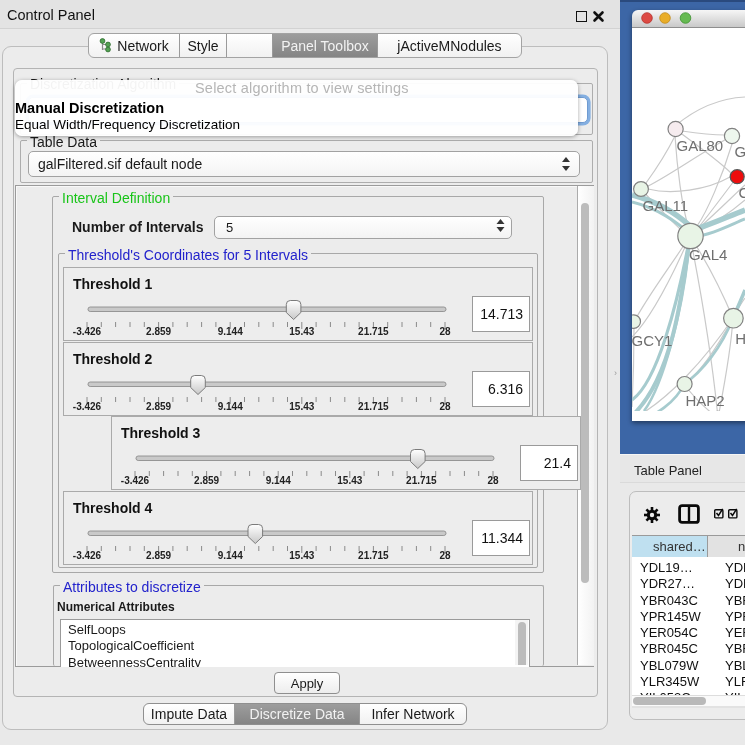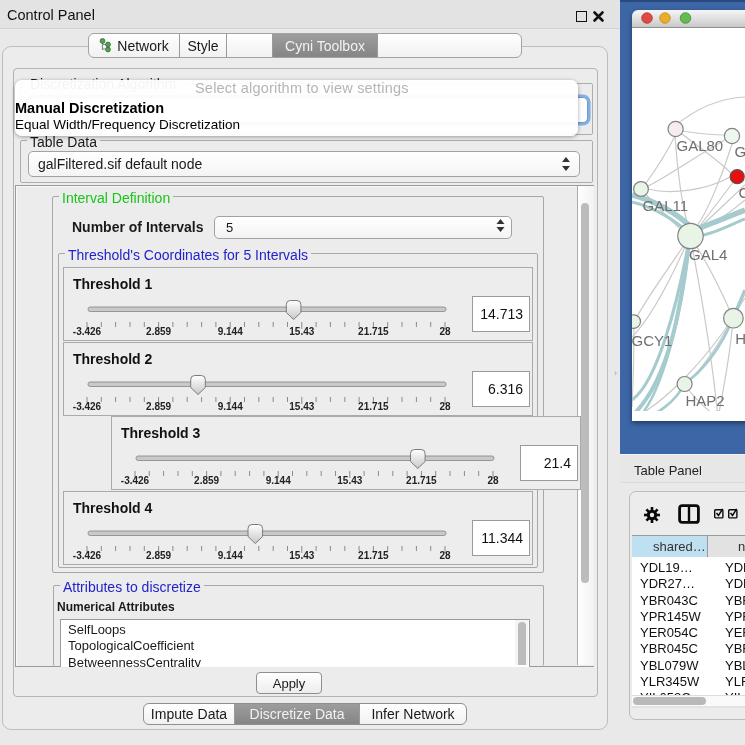--- a/index.html
+++ b/index.html
@@ -33,22 +33,23 @@
         <circle cx="3.5" cy="3" r="2.4" fill="#54a254" stroke="#2c6b2c" stroke-width="0.8"></circle>
         <circle cx="9" cy="6.5" r="2.4" fill="#54a254" stroke="#2c6b2c" stroke-width="0.8"></circle>
         <circle cx="9" cy="11.5" r="2.4" fill="#54a254" stroke="#2c6b2c" stroke-width="0.8"></circle>
       </svg>
     Network</div>
   <div class="sep"></div>
   <div class="seg" style="width:46px;">Style</div>
   <div class="sep"></div>
   <div class="seg" style="width:45px;margin-top:36px;">Select</div>
   <div class="sep"></div>
-  <div class="seg" style="width:104px;background:linear-gradient(#9d9d9d,#858585);color:#f2f2f2;">Cyni Toolbox</div>
-  <div class="sep"></div>
+  <div class="seg" style="width:104px;background:linear-gradient(#9d9d9d,#858585);color:#f2f2f2;">Panel Toolbox</div>
+  <div class="sep"></div>
+  <div class="seg" style="flex:1;">jActiveMNodules</div>
 </div>
 
 <div class="gbox" style="left:20px;top:83px;width:571px;height:50px;">
   <div class="glabel" style="top:-7px;">Discretization Algorithm</div>
 </div>
 <div class="abs" style="left:28px;top:97px;width:558px;height:24px;background:#fff;border:1px solid #6f9bd1;border-radius:5px;box-shadow:0 0 0 2.6px rgba(98,155,221,0.75);"></div>
 
 <div class="gbox" style="left:20px;top:140px;width:571px;height:41px;">
   <div class="glabel">Table Data</div>
 </div>
@@ -272,21 +273,21 @@
 <div class="gbox" style="left:53px;top:585px;width:489px;height:80px;border-bottom:none;border-color:#a8a8a8;">
   <div class="glabel" style="color:#2222cc;">Attributes to discretize</div>
 </div>
 <div class="abs" style="left:57px;top:600px;font-size:12px;font-weight:bold;">Numerical Attributes</div>
 <div class="abs" style="left:60px;top:619px;width:468px;height:47px;background:#fff;border:1px solid #9a9a9a;border-bottom:none;overflow:hidden;">
   <div style="margin:2px 0 0 7px;font-size:13px;line-height:16.4px;">SelfLoops<br>TopologicalCoefficient<br>BetweennessCentrality</div>
 </div>
 <div class="abs" style="left:515px;top:620px;width:13px;height:45px;background:#f4f4f4;"></div>
 <div class="abs" style="left:518px;top:622px;width:8px;height:43px;background:#bcbcbc;border-radius:4px 4px 0 0;"></div>
 
-<div class="abs" style="left:256px;top:672px;width:64px;height:20px;background:linear-gradient(#ffffff,#ededed);border:1px solid #8f8f8f;border-radius:4px;display:flex;align-items:center;justify-content:center;font-size:13px;">Apply</div>
+<div class="abs" style="left:274px;top:672px;width:64px;height:20px;background:linear-gradient(#ffffff,#ededed);border:1px solid #8f8f8f;border-radius:4px;display:flex;align-items:center;justify-content:center;font-size:13px;">Apply</div>
 
 <div class="abs" style="left:143px;top:703px;width:322px;height:20px;background:linear-gradient(#ffffff,#f1f1f1);border:1px solid #8f8f8f;border-radius:6px;display:flex;overflow:hidden;">
   <div class="seg" style="width:90px;">Impute Data</div>
   <div class="sep"></div>
   <div class="seg" style="width:124px;background:linear-gradient(#9d9d9d,#858585);color:#f2f2f2;">Discretize Data</div>
   <div class="sep"></div>
   <div class="seg" style="flex:1;">Infer Network</div>
 </div>
 
 <div class="abs" style="left:15px;top:80px;width:563px;height:56px;background:rgba(255,255,255,0.95);border-radius:7px;box-shadow:0 1px 4px rgba(0,0,0,0.35);"></div>

